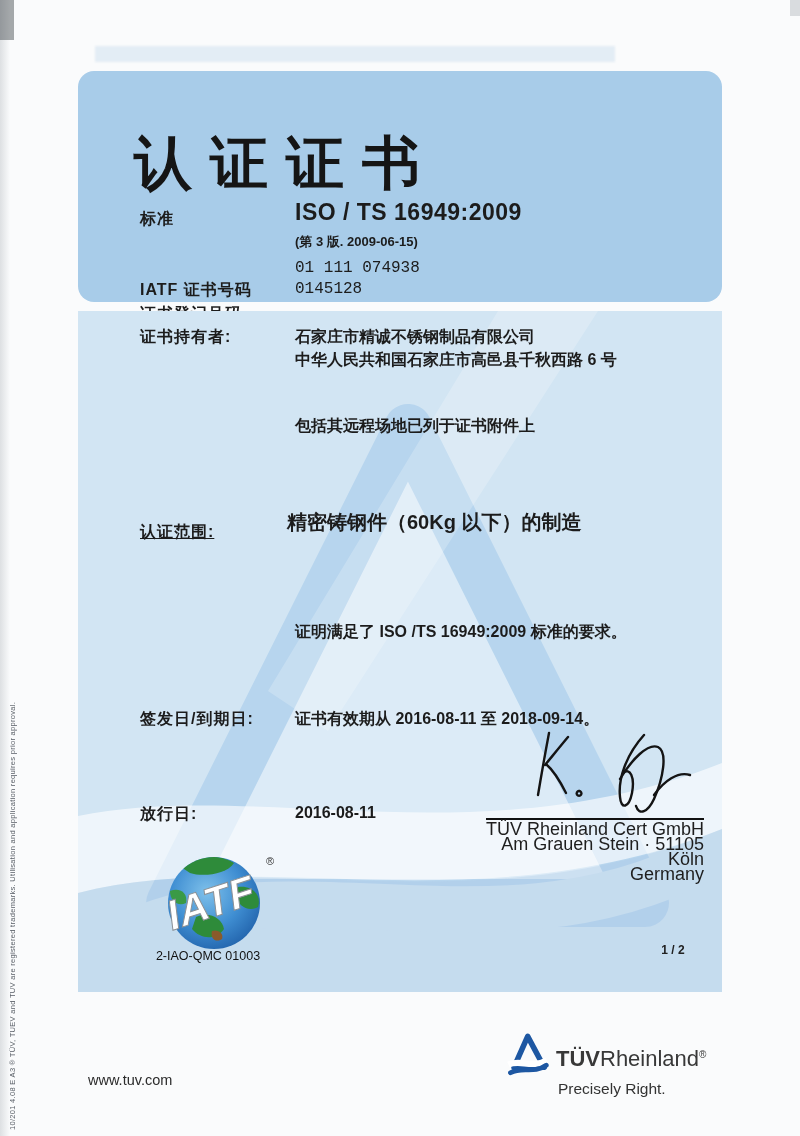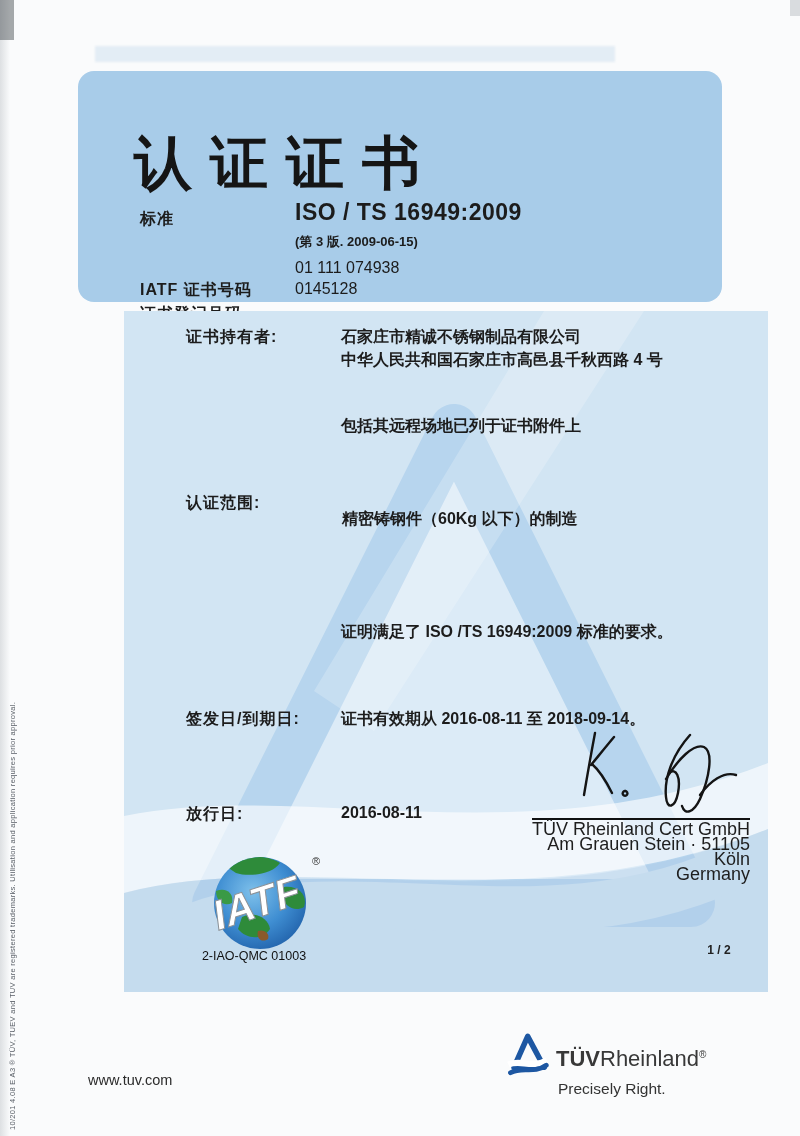--- a/index.html
+++ b/index.html
@@ -16,38 +16,38 @@
   .smudge-tr{position:absolute;right:0;top:0;width:10px;height:16px;background:rgba(120,128,136,.25);}
   .ghost-band{position:absolute;left:95px;top:46px;width:520px;height:16px;
     background:rgba(170,200,228,.28);filter:blur(1px);}
   
   .side-note{position:absolute;left:8px;top:1130px;width:420px;height:12px;
     transform:rotate(-90deg);transform-origin:0 0;
     font-size:7.5px;color:#5a6068;letter-spacing:.3px;white-space:nowrap;}
   
   .cert{position:absolute;left:78px;top:71px;width:644px;height:921px;}
   .cert-header{position:absolute;left:0;top:0;width:644px;height:231px;background:#a8cce9;border-radius:16px;}
-  .cert-body{position:absolute;left:0;top:240px;width:644px;height:681px;background:#d2e5f3;margin-left:46px;}
+  .cert-body{position:absolute;left:0;top:240px;width:644px;height:681px;background:#d2e5f3;}
   .abs{position:absolute;}
   .lbl{font-weight:700;font-size:16px;letter-spacing:1px;}
-  .val{font-size:16px;}
+  .val{font-size:16px;font-family:Liberation Mono, monospace;}
   .cert-title{left:56px;top:54px;font-size:58px;font-weight:700;letter-spacing:18px;color:#151515;white-space:nowrap;}
   .std-label{left:62px;top:138px;}
   .std-value{left:217px;top:128px;font-size:23px;font-weight:700;letter-spacing:.5px;}
   .std-edition{left:217px;top:162px;font-size:13px;font-weight:700;}
   .reg-label1{left:62px;top:188px;margin-top:45px;}
   .reg-value1{left:217px;top:188px;}
   .reg-label2{left:62px;top:209px;}
   .reg-value2{left:217px;top:209px;}
   
   .holder-label{left:62px;top:16px;}
   .holder-block{left:217px;top:14px;line-height:23px;font-size:16px;font-weight:700;}
   .holder-note{left:217px;top:105px;font-size:16px;font-weight:700;}
-  .scope-label{left:62px;top:182px;}
-  .scope-value{left:218px;top:198px;font-size:16px;font-weight:700;}
+  .scope-label{left:62px;top:211px;text-decoration:underline;}
+  .scope-value{left:209px;top:198px;font-size:20px;font-weight:700;}
   .compliance{left:217px;top:311px;font-size:16px;font-weight:700;}
   .validity-label{left:62px;top:398px;}
   .validity-value{left:217px;top:398px;font-size:16px;font-weight:700;}
   .signature-svg{left:438px;top:412px;}
   .sig-line{left:408px;top:507px;width:218px;height:2px;background:#111;}
   .sig-block{left:404px;top:511px;width:222px;text-align:right;font-size:18px;line-height:15px;color:#1e1e1e;}
   .release-label{left:62px;top:493px;}
   .release-value{left:217px;top:493px;font-size:16px;font-weight:600;}
   .iatf{left:64px;top:536px;width:150px;}
   .iatf-code{left:30px;top:638px;width:200px;text-align:center;font-size:12.5px;color:#111;}
@@ -90,21 +90,21 @@
       <path d="M92,592 L330,117 L567,592 Z" fill="#dcebf7" stroke="#b7d5ee" stroke-width="48" stroke-linejoin="round"></path>
       <path d="M70,615 C230,555 430,650 625,548" stroke="#d2e5f3" stroke-width="46" fill="none" stroke-linecap="round"></path>
       <path d="M0,505 C180,468 400,548 644,452 L644,518 C400,615 180,535 0,582 Z" fill="rgba(255,255,255,0.62)"></path>
       <path d="M0,582 C180,535 400,618 644,518 L644,681 L0,681 Z" fill="rgba(168,200,230,0.30)"></path>
       <path d="M420,0 L520,0 L250,420 L190,380 Z" fill="rgba(255,255,255,0.22)"></path>
     </svg>
 
     <div class="abs lbl holder-label">证书持有者:</div>
     <div class="abs holder-block">
       <div>石家庄市精诚不锈钢制品有限公司</div>
-      <div>中华人民共和国石家庄市高邑县千秋西路 4 号</div>
+      <div>中华人民共和国石家庄市高邑县千秋西路 6 号</div>
     </div>
     <div class="abs holder-note">包括其远程场地已列于证书附件上</div>
 
     <div class="abs lbl scope-label">认证范围:</div>
     <div class="abs scope-value">精密铸钢件（60Kg 以下）的制造</div>
 
     <div class="abs compliance">证明满足了 ISO /TS 16949:2009 标准的要求。</div>
 
     <div class="abs lbl validity-label">签发日/到期日:</div>
     <div class="abs validity-value">证书有效期从 2016-08-11 至 2018-09-14。</div>

